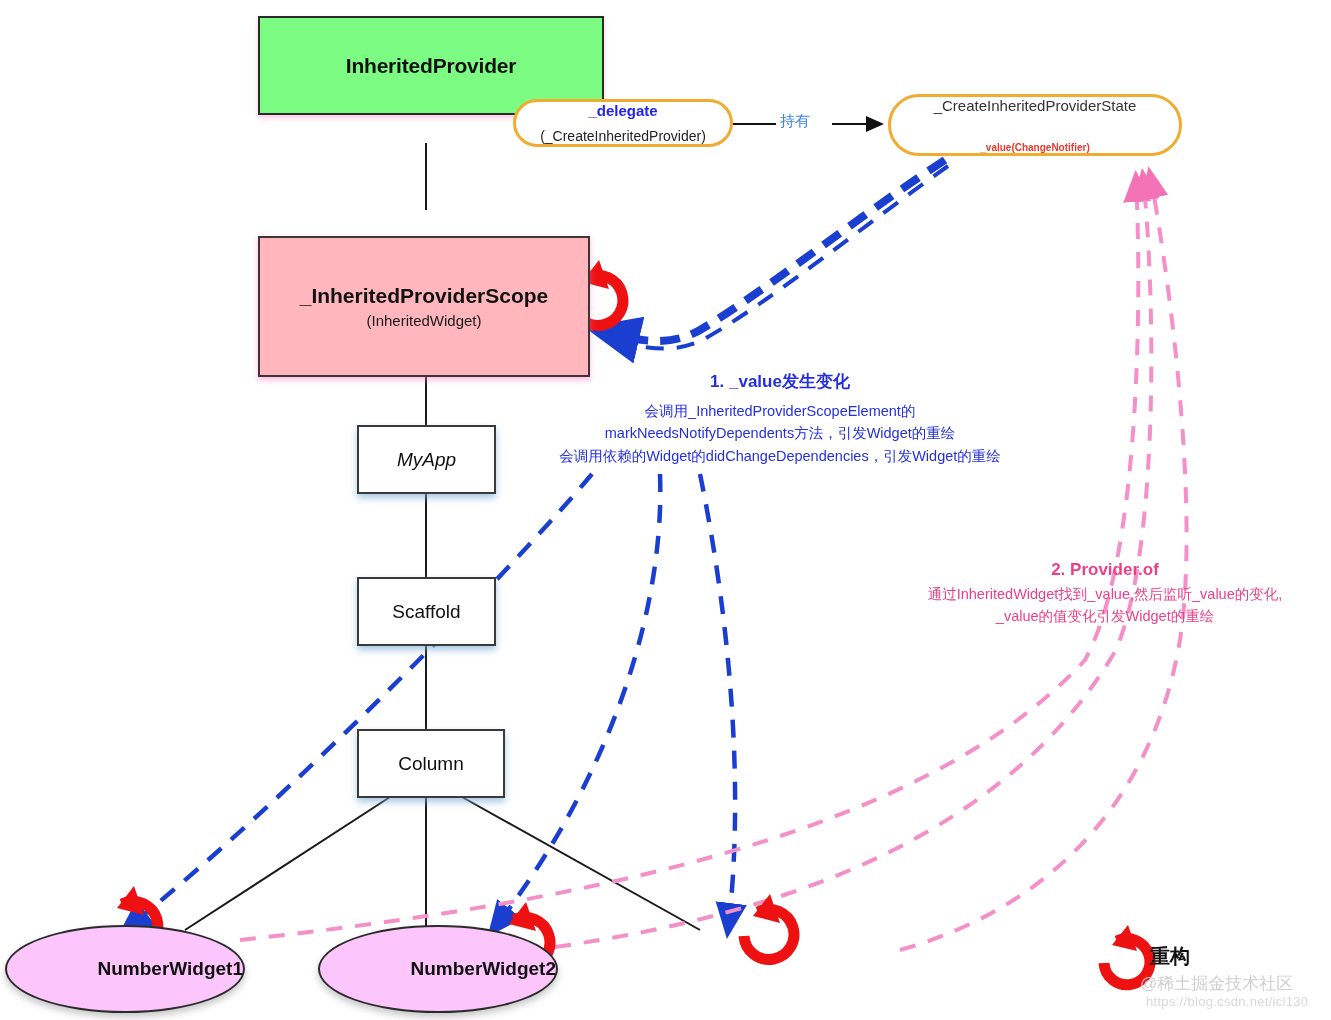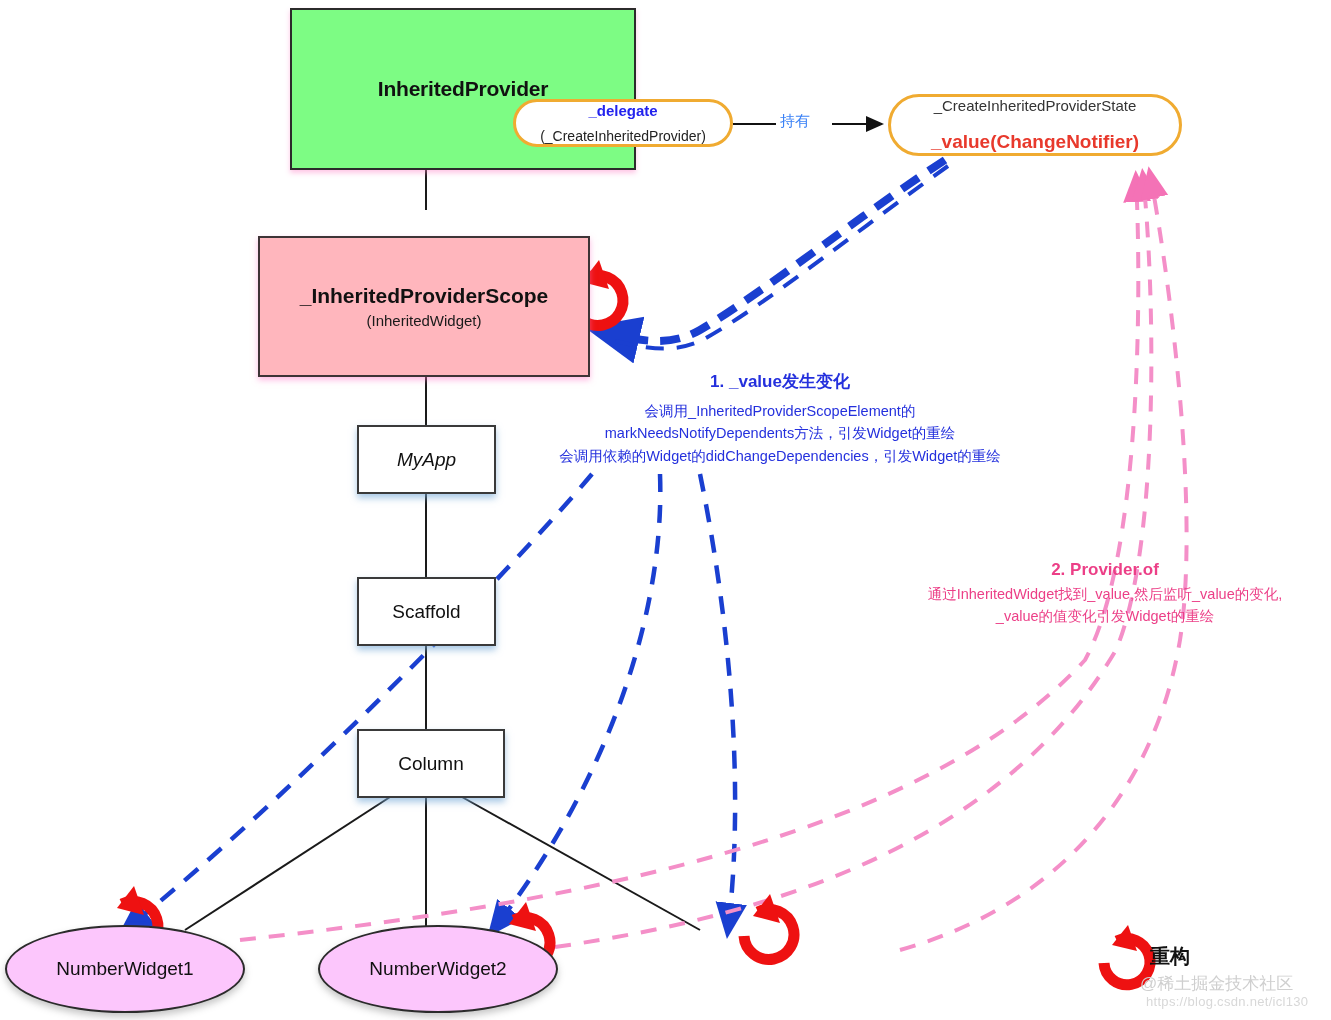--- a/index.html
+++ b/index.html
@@ -78,32 +78,33 @@
     border-radius: 999px;
     display: flex;
     flex-direction: column;
     align-items: center;
     justify-content: space-between;
     text-align: center;
   }
   .pill .l1 { font-size: 15px; font-weight: bold; color: #2222ee; }
   .pill .l2 { font-size: 14px; color: #222222; }
   .pill.state .l1 { font-size: 15px; font-weight: normal; color: #333333; }
-  .pill.state .l2 { font-size: 19px; font-weight: bold; color: #e8392c; margin-top: 2px; }
+  .pill.state .l2 { font-size: 10px; font-weight: bold; color: #e8392c; margin-top: 2px; }
   
   .ellipse {
     position: absolute;
     box-sizing: border-box;
     background: #fcc6fc;
     border: 2px solid #2b2b2b;
     border-radius: 50%;
     display: flex;
     align-items: center;
-    justify-content: center;
+    justify-content: flex-end;
     box-shadow: 0 4px 7px rgba(130,130,130,0.45);
+    font-weight: bold;
   }
   .ellipse .title {
     font-size: 19px;
     color: #101010;
   }
   
   .label {
     position: absolute;
     white-space: nowrap;
   }
@@ -246,21 +247,21 @@
         <path d="M744,936 a25,25 0 1 0 14,-24"></path>
         <path d="M770,894 l-17,22 l27,7 z" fill="#ee1111" stroke="none"></path>
       </g>
       <g>
         <path d="M1104,963 a23,23 0 1 0 13,-22"></path>
         <path d="M1128,925 l-16,20 l25,6 z" fill="#ee1111" stroke="none"></path>
       </g>
     </g>
   </svg>
 
-  <div class="node box-green" style="left:258px; top:8px; width:346px; height:162px;margin-left:32px;">
+  <div class="node box-green" style="left:258px; top:16px; width:346px; height:99px;">
     <span class="title">InheritedProvider</span>
   </div>
 
   <div class="node box-pink" style="left:258px; top:209px; width:332px; height:141px;margin-top:27px;">
     <span class="title">_InheritedProviderScope</span>
     <span class="subtitle">(InheritedWidget)</span>
   </div>
 
   <div class="node box-plain" style="left:357px; top:425px; width:139px; height:69px;font-style:italic;">
     <span class="title">MyApp</span>

